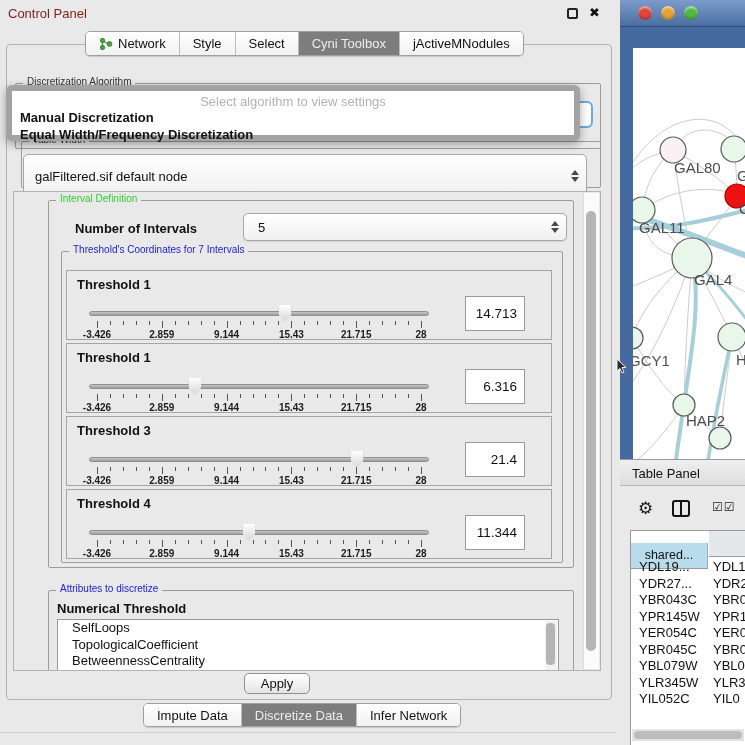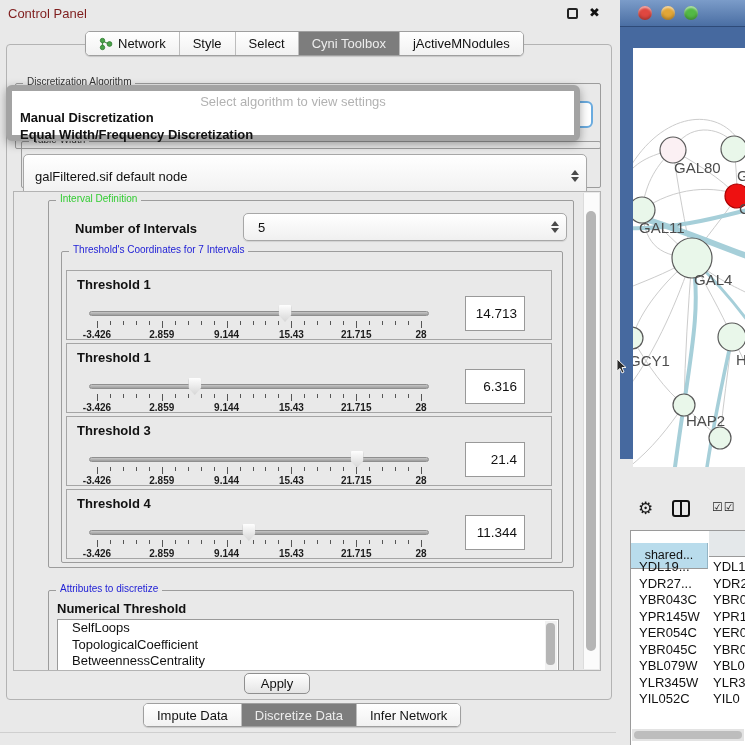--- a/index.html
+++ b/index.html
@@ -457,20 +457,23 @@
           <text x="103" y="317" font-size="15" fill="#4d4d4d" font-family="&quot;Liberation Sans&quot;,sans-serif">H</text>
           <text x="53" y="378" font-size="15" fill="#4d4d4d" font-family="&quot;Liberation Sans&quot;,sans-serif">HAP2</text>
         </svg>
     </div>
   </div>
 
   <svg class="abs cursor" width="11" height="16" viewBox="0 0 11 16">
     <polygon points="1,1 1,13 4,10.5 6,15 8,14 6,9.5 10,9.5" fill="#2a2a2a" stroke="#f0f0f0" stroke-width="1"></polygon>
   </svg>
 
+  <div class="abs tp-header">
+    <span class="tp-title">Table Panel</span>
+  </div>
   <div class="abs tp-body">
     <span class="gear">⚙</span>
     <span class="split-icon"></span>
     <span class="checks">☑☑</span>
     <div class="dtable">
       <div class="dt-headrow">
         <div class="dt-h1">shared...</div>
         <div class="dt-h2">n</div>
       </div>
       <div class="dt-rows">

